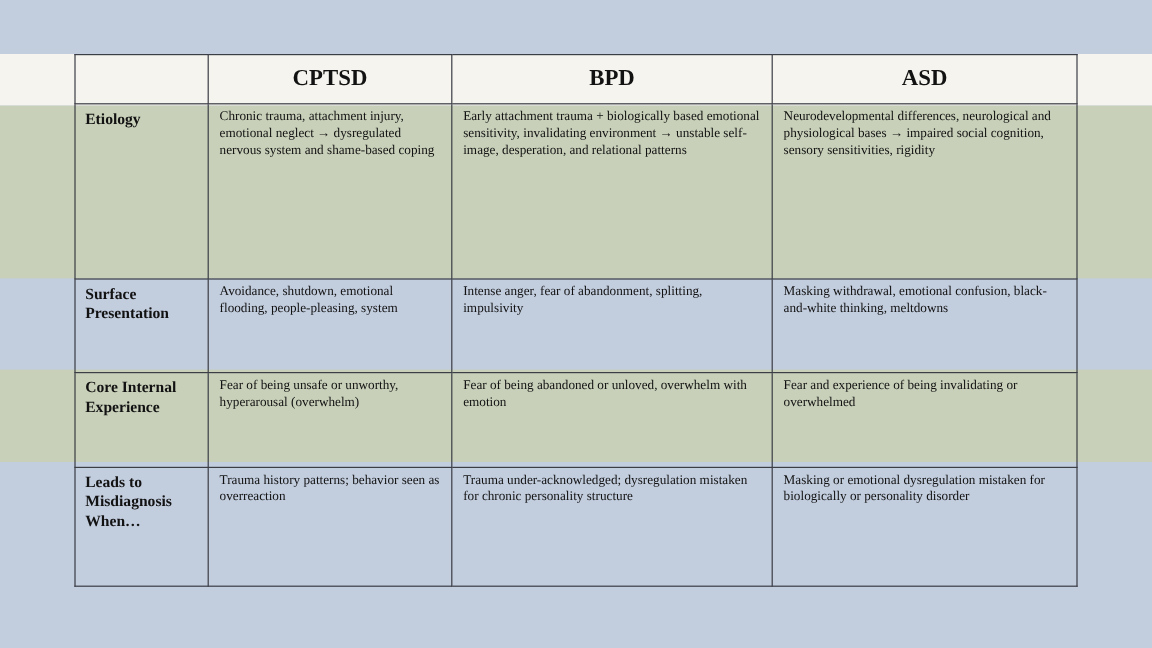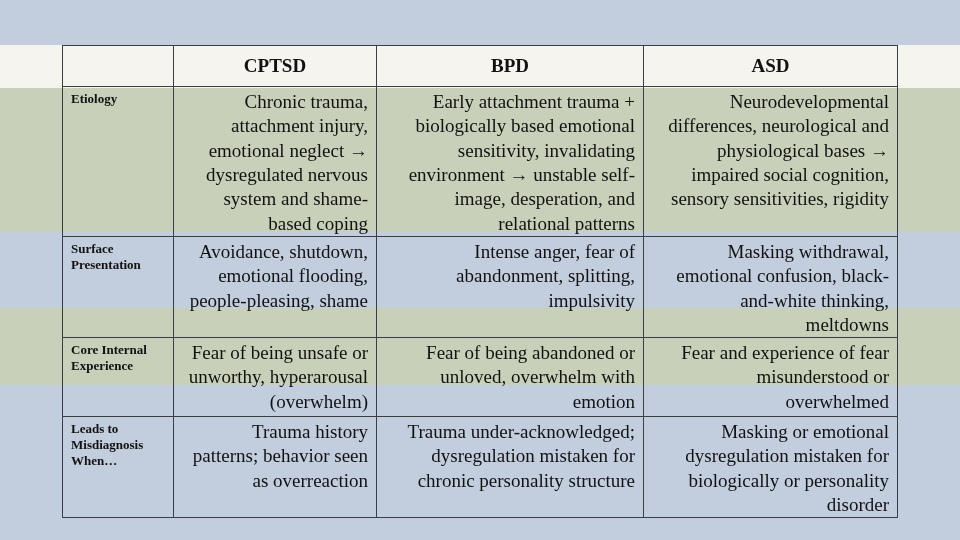--- a/index.html
+++ b/index.html
@@ -43,23 +43,23 @@
   }
   th.rowlabel {
     font-size: 13px;
     font-weight: bold;
     text-align: left;
     vertical-align: top;
     padding: 4px 6px 0 8px;
     line-height: 1.22;
   }
   td.cell {
-    font-size: 19px;
+    font-size: 11px;
     line-height: 1.28;
-    text-align: right;
+    text-align: left;
     vertical-align: top;
     padding: 3px 8px 0 9px;
   }
   tr.r-etiology     > * { height: 141px; }
   tr.r-surface      > * { height: 73px;  }
   tr.r-core         > * { height: 74px; margin-top: 20px;  }
   tr.r-misdiagnosis > * { height: 94px; margin-top: 44px;  }
 </style>
 </head>
 <body>
@@ -88,30 +88,30 @@
 
     <tr class="r-etiology">
       <th class="rowlabel">Etiology</th>
       <td class="cell">Chronic trauma, attachment injury, emotional neglect → dysregulated nervous system and shame-based coping</td>
       <td class="cell">Early attachment trauma + biologically based emotional sensitivity, invalidating environment → unstable self-image, desperation, and relational patterns</td>
       <td class="cell">Neurodevelopmental differences, neurological and physiological bases → impaired social cognition, sensory sensitivities, rigidity</td>
     </tr>
 
     <tr class="r-surface">
       <th class="rowlabel">Surface Presentation</th>
-      <td class="cell">Avoidance, shutdown, emotional flooding, people-pleasing, shame</td>
+      <td class="cell">Avoidance, shutdown, emotional flooding, people-pleasing, system</td>
       <td class="cell">Intense anger, fear of abandonment, splitting, impulsivity</td>
       <td class="cell">Masking withdrawal, emotional confusion, black-and-white thinking, meltdowns</td>
     </tr>
 
     <tr class="r-core">
       <th class="rowlabel">Core Internal Experience</th>
       <td class="cell">Fear of being unsafe or unworthy, hyperarousal (overwhelm)</td>
       <td class="cell">Fear of being abandoned or unloved, overwhelm with emotion</td>
-      <td class="cell">Fear and experience of fear misunderstood or overwhelmed</td>
+      <td class="cell">Fear and experience of being invalidating or overwhelmed</td>
     </tr>
 
     <tr class="r-misdiagnosis">
       <th class="rowlabel">Leads to Misdiagnosis When…</th>
       <td class="cell">Trauma history patterns; behavior seen as overreaction</td>
       <td class="cell">Trauma under-acknowledged; dysregulation mistaken for chronic personality structure</td>
       <td class="cell">Masking or emotional dysregulation mistaken for biologically or personality disorder</td>
     </tr>
   </tbody>
     </table>

